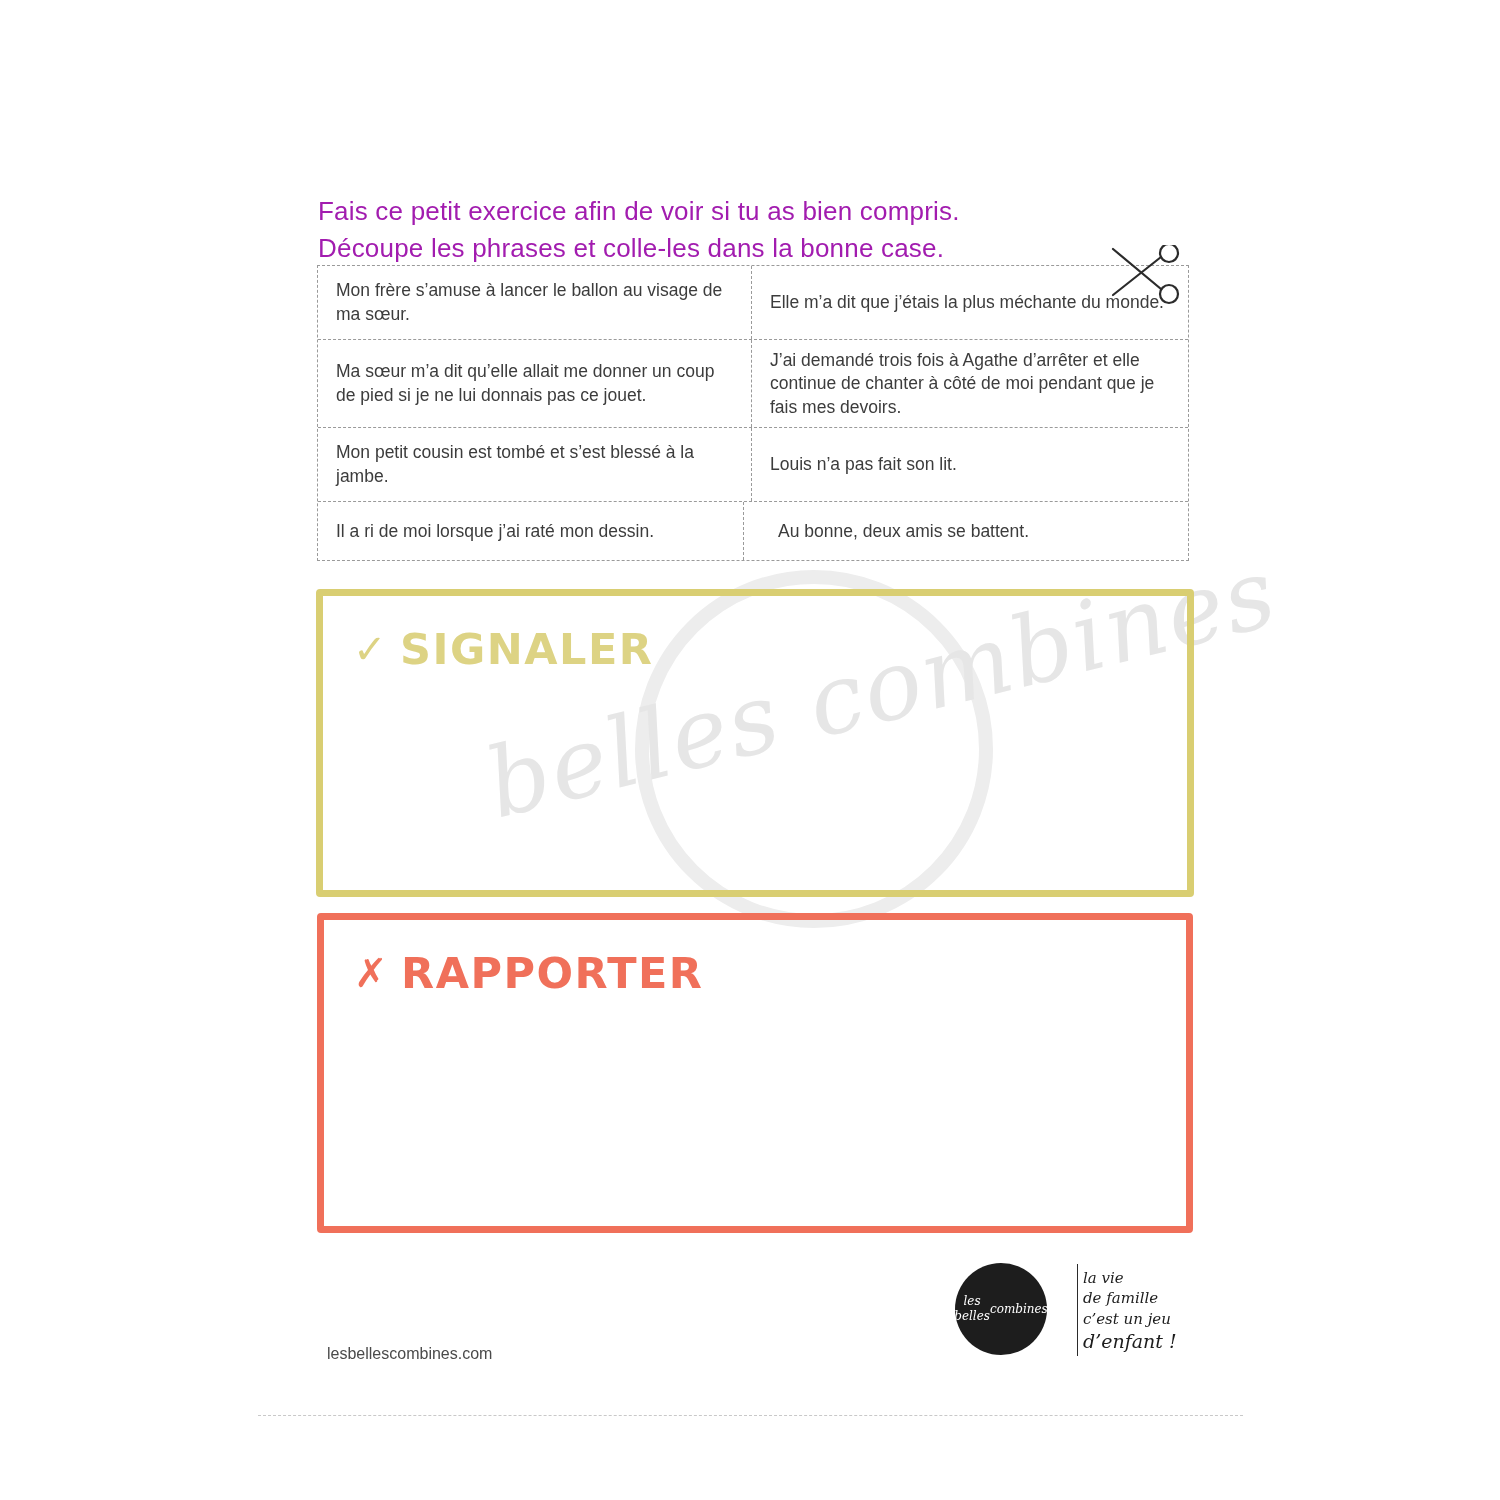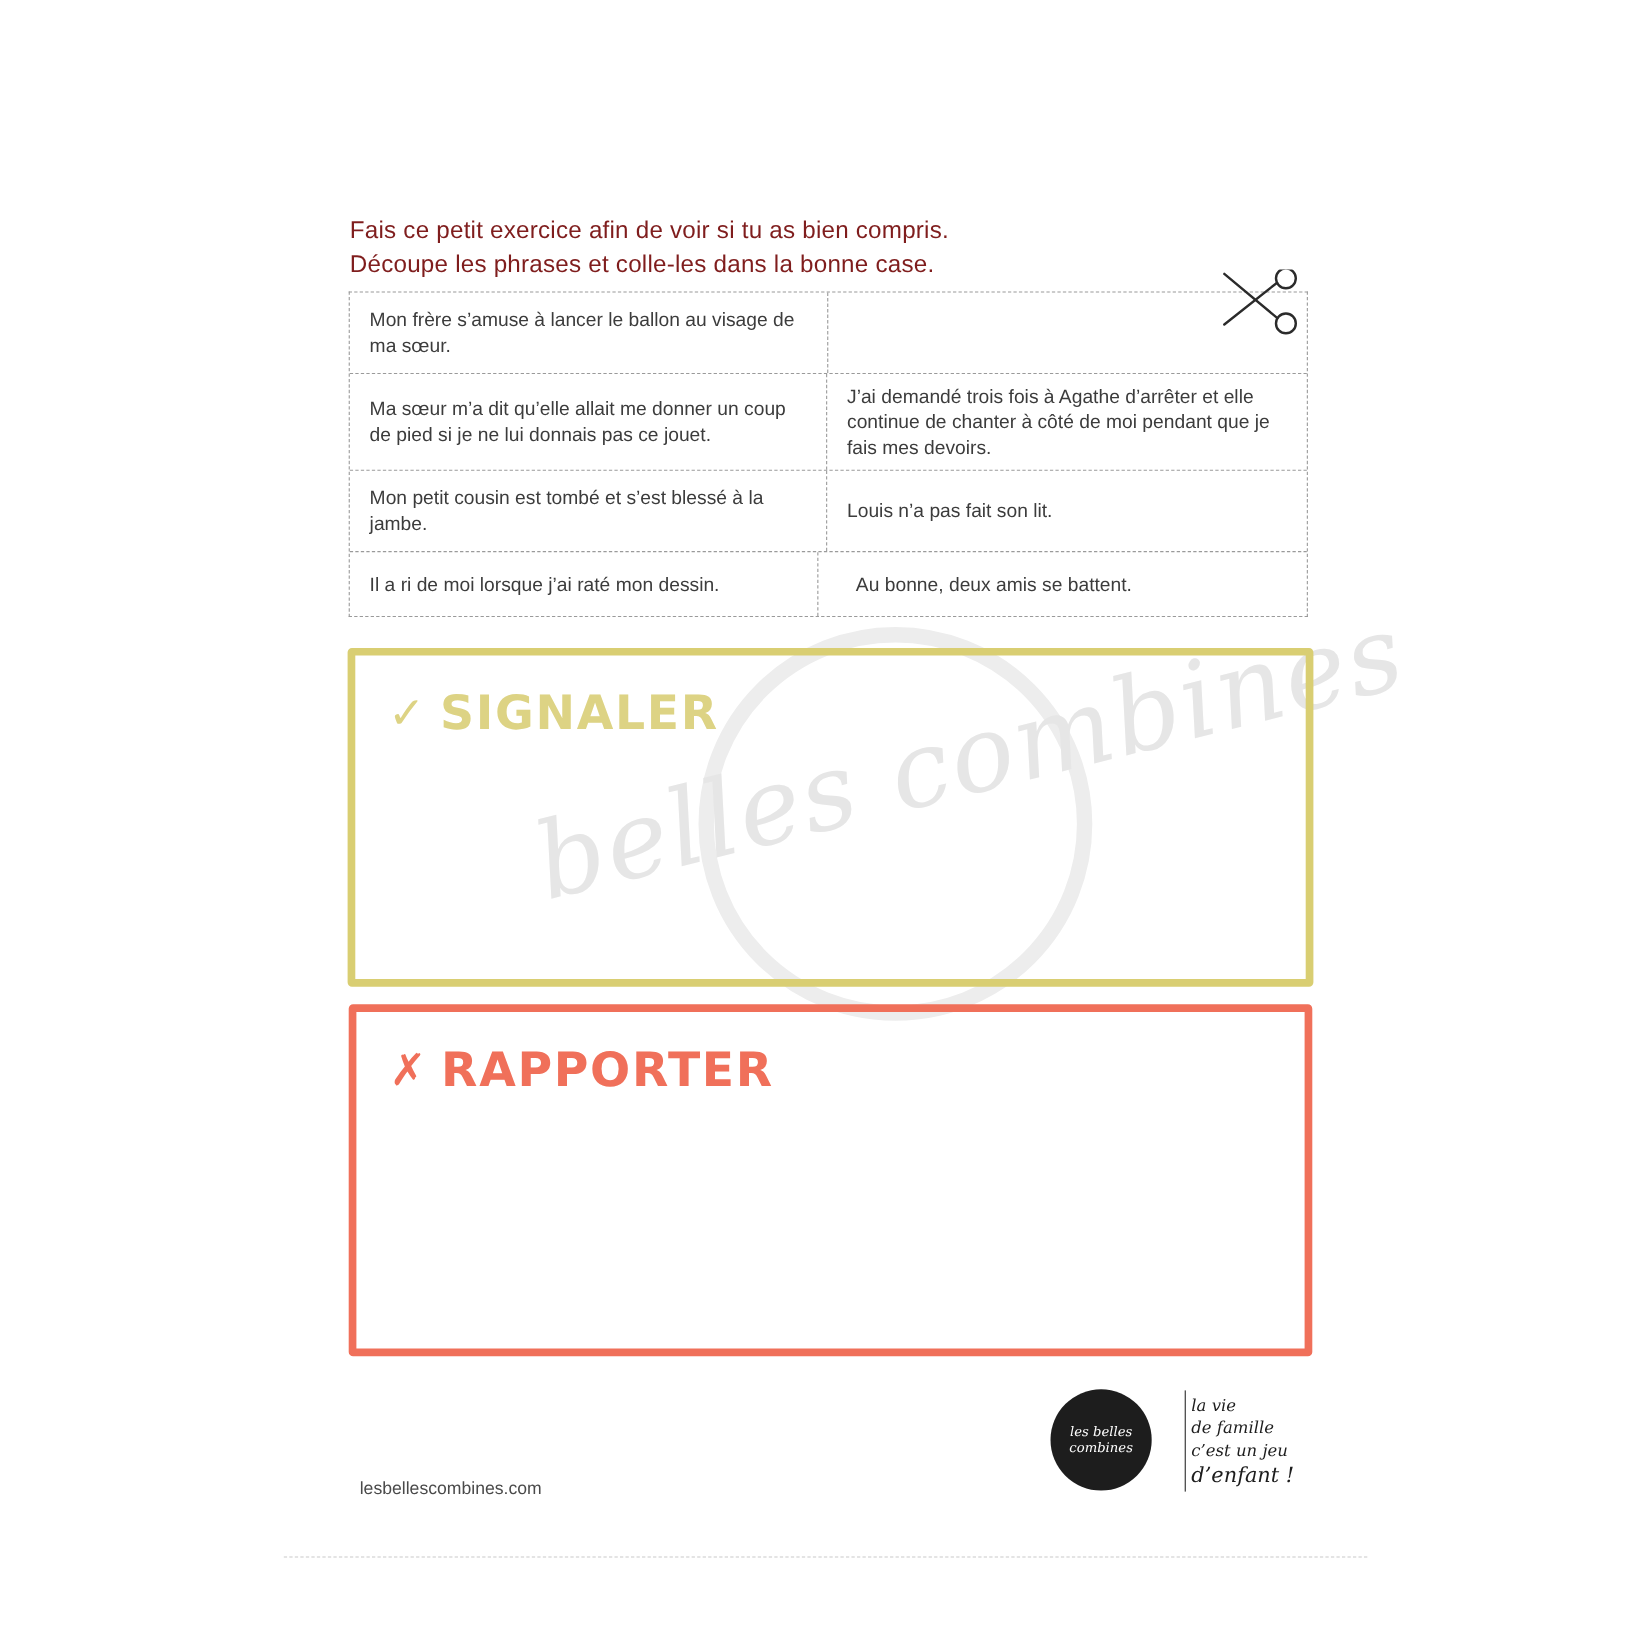--- a/index.html
+++ b/index.html
@@ -56,23 +56,23 @@
     letter-spacing: 2px;
     white-space: nowrap;
   }
 
   
   .intro {
     position: absolute;
     left: 318px;
     top: 193px;
     width: 900px;
-    font-size: 22px;
+    font-size: 26px;
     line-height: 1.42;
-    color: #7f1d1d;
+    color: #a21caf;
     letter-spacing: 0.2px;
     z-index: 2;
   }
 
   
   .cut-table {
     position: absolute;
     left: 317px;
     top: 265px;
     width: 872px;
@@ -181,27 +181,27 @@
   }
   .logo-badge {
     position: absolute;
     left: 0; top: 5px;
     width: 92px;
     height: 92px;
     border-radius: 50%;
     background: #1d1d1d;
     color: #ffffff;
     display: flex;
-    flex-direction: column;
     align-items: center;
     justify-content: center;
     font-family: "DejaVu Serif", serif;
     font-style: italic;
     font-size: 12px;
     line-height: 1.25;
+    text-align: center;
   }
   .logo-divider {
     position: absolute;
     left: 122px;
     top: 6px;
     width: 1px;
     height: 92px;
     background: #2b2b2b;
   }
   .logo-tagline {
@@ -250,20 +250,21 @@
       <path d="M8 50 L56 12"></path>
       <circle cx="64" cy="49" r="9"></circle>
       <circle cx="64" cy="8" r="9"></circle>
     </svg>
   </div>
 
   <div class="cut-table">
 
     <div class="cut-row r0">
       <div class="cut-cell left">Mon frère s’amuse à lancer le ballon au visage de ma sœur.</div>
+      <div class="cut-cell right">Elle m’a dit que j’étais la plus méchante du monde.</div>
     </div>
 
     <div class="cut-row r1">
       <div class="cut-cell left">Ma sœur m’a dit qu’elle allait me donner un coup de pied si je ne lui donnais pas ce jouet.</div>
       <div class="cut-cell right">J’ai demandé trois fois à Agathe d’arrêter et elle continue de chanter à côté de moi pendant que je fais mes devoirs.</div>
     </div>
 
     <div class="cut-row r2">
       <div class="cut-cell left">Mon petit cousin est tombé et s’est blessé à la jambe.</div>
       <div class="cut-cell right">Louis n’a pas fait son lit.</div>

